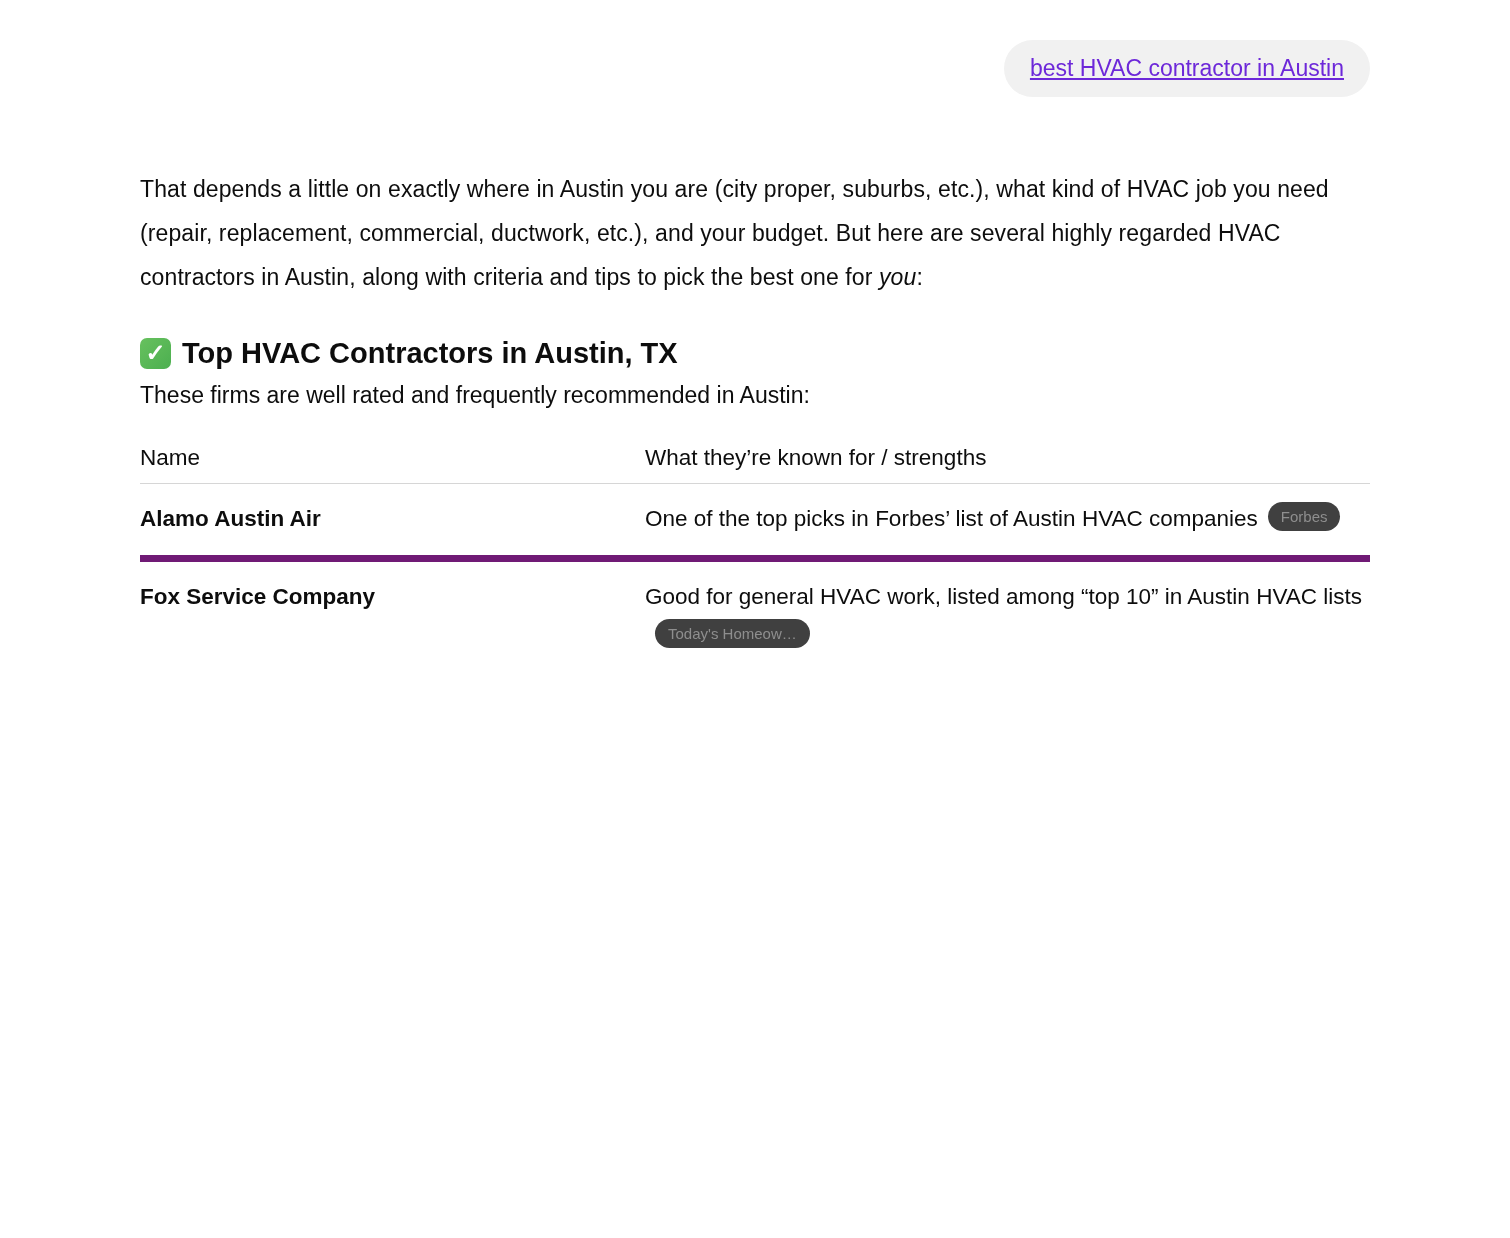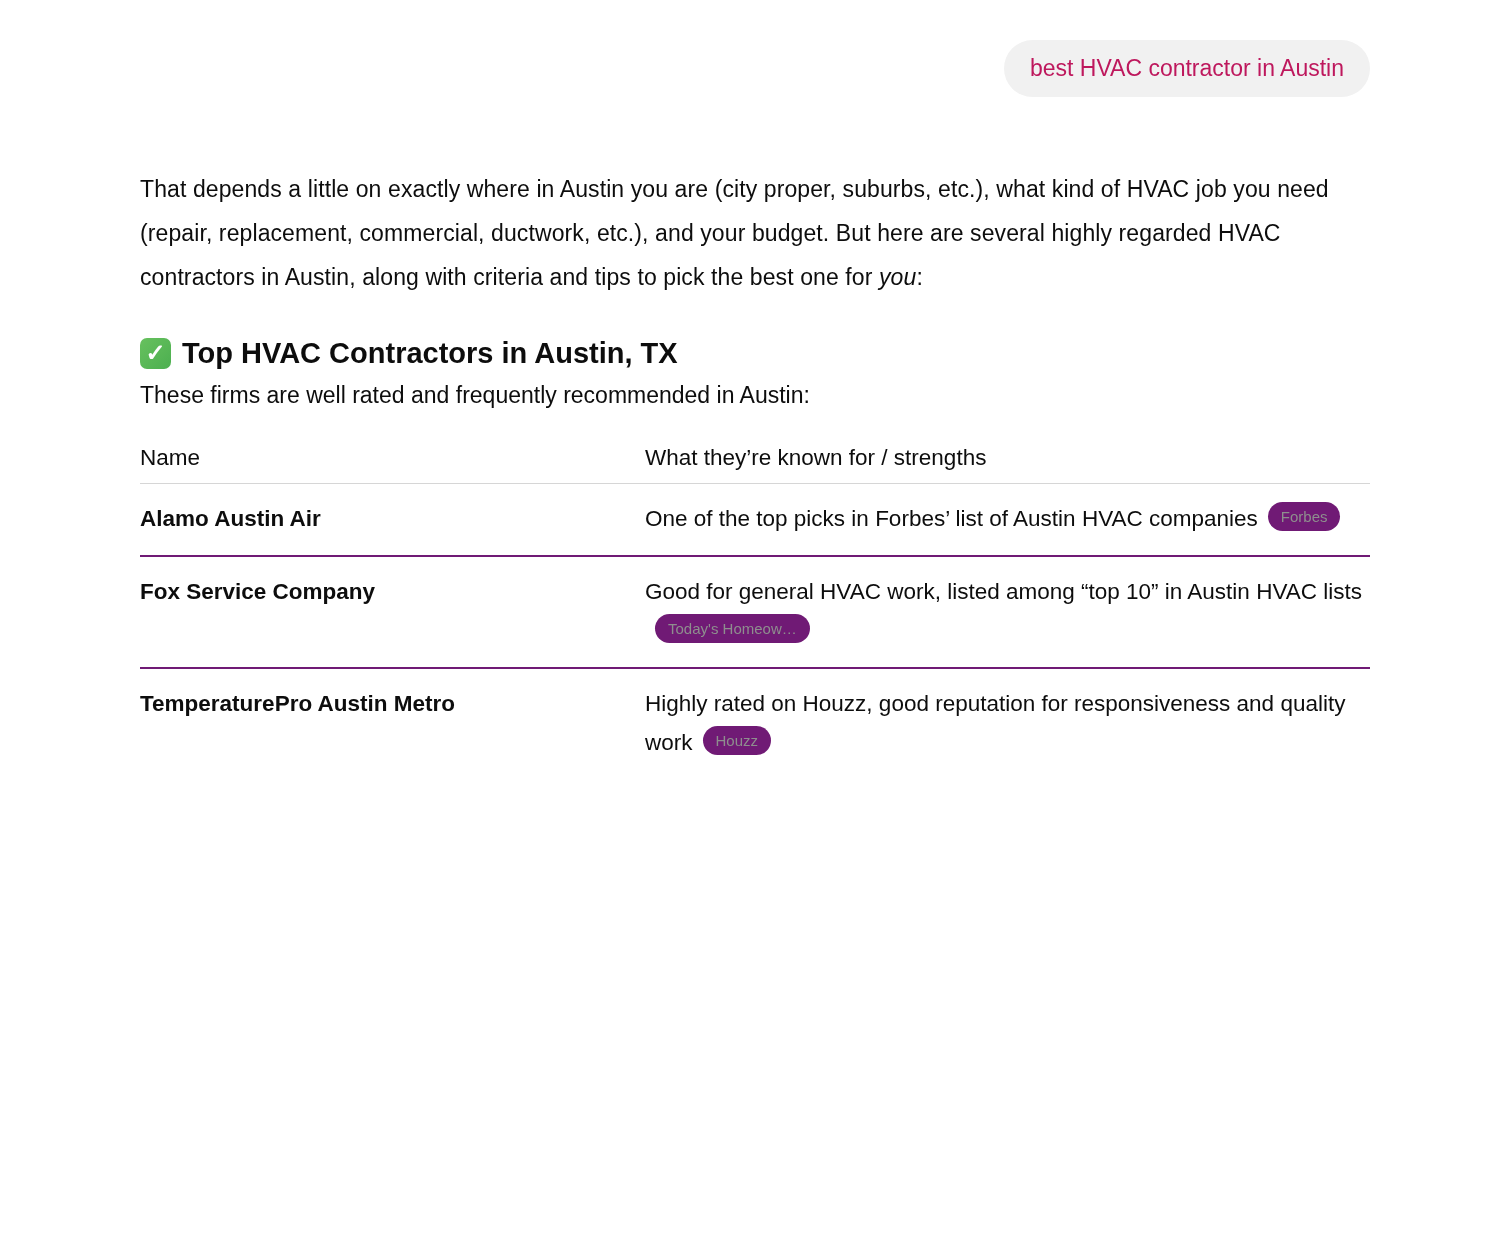--- a/index.html
+++ b/index.html
@@ -19,22 +19,23 @@
     display: flex;
     justify-content: flex-end;
     padding-top: 40px;
   }
   .user-bubble {
     background: #f1f1f1;
     border-radius: 29px;
     padding: 14px 26px;
     font-size: 23px;
     line-height: 29px;
-    color: #be185d;
+    color: #6d28d9;
     max-width: 70%;
+    text-decoration: underline;
   }
   
   .intro {
     margin-top: 70px;
     font-size: 23px;
     line-height: 44px;
     letter-spacing: 0.1px;
   }
   .intro em { font-style: italic; }
   
@@ -77,33 +78,33 @@
     font-weight: 400;
     padding: 14px 0 12px 0;
     border-bottom: 1.5px solid #d6d6d6;
   }
   table.firms th.col-name { width: 505px; }
   table.firms td {
     vertical-align: top;
     font-size: 22.5px;
     line-height: 39px;
     padding: 15px 0 17px 0;
-    border-bottom: 2px solid #701a75;
+    border-bottom: 7px solid #701a75;
   }
   table.firms tr:last-child td { border-bottom: none; }
   td.name-cell {
     font-weight: 700;
     padding-right: 45px !important;
   }
   
   .badge {
     display: inline-flex;
     align-items: baseline;
     gap: 7px;
-    background: #701a75;
+    background: #404040;
     color: #8e8e8e;
     font-size: 15px;
     line-height: 15px;
     padding: 7px 13px 7px 13px;
     border-radius: 15px;
     margin-left: 10px;
     white-space: nowrap;
     vertical-align: 4px;
     cursor: pointer;
     justify-content: flex-end;
@@ -146,23 +147,17 @@
 
 
   <tr>
     <td class="name-cell">Fox Service Company</td>
     <td class="desc-cell"><span class="desc-text">Good for general HVAC work, listed among “top 10” in Austin HVAC lists</span><span class="badge">
               <span class="label">Today's Homeow…</span>
             </span></td>
   </tr>
 
 
-  <tr>
-    <td class="name-cell">TemperaturePro Austin Metro</td>
-    <td class="desc-cell"><span class="desc-text">Highly rated on Houzz, good reputation for responsiveness and quality work</span><span class="badge">
-              <span class="label">Houzz</span>
-            </span></td>
-  </tr>
 
 </tbody>
   </table>
 
 </div>
 
 </body></html>

